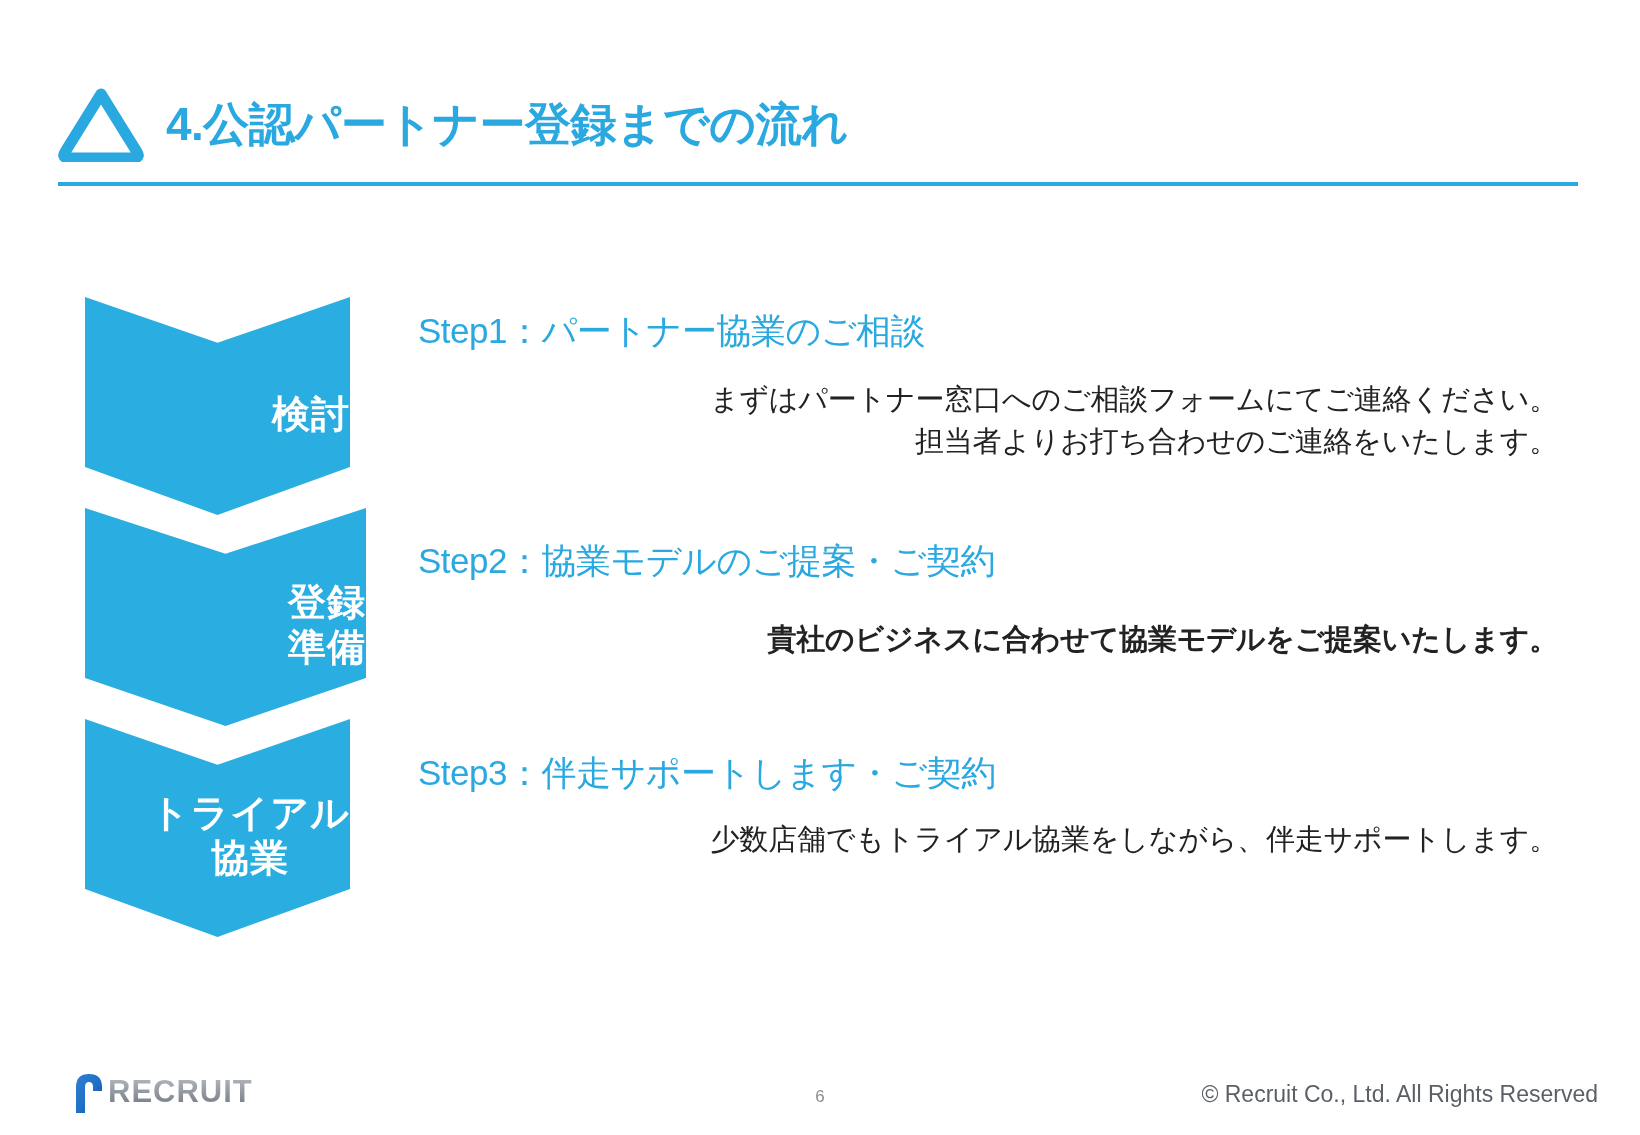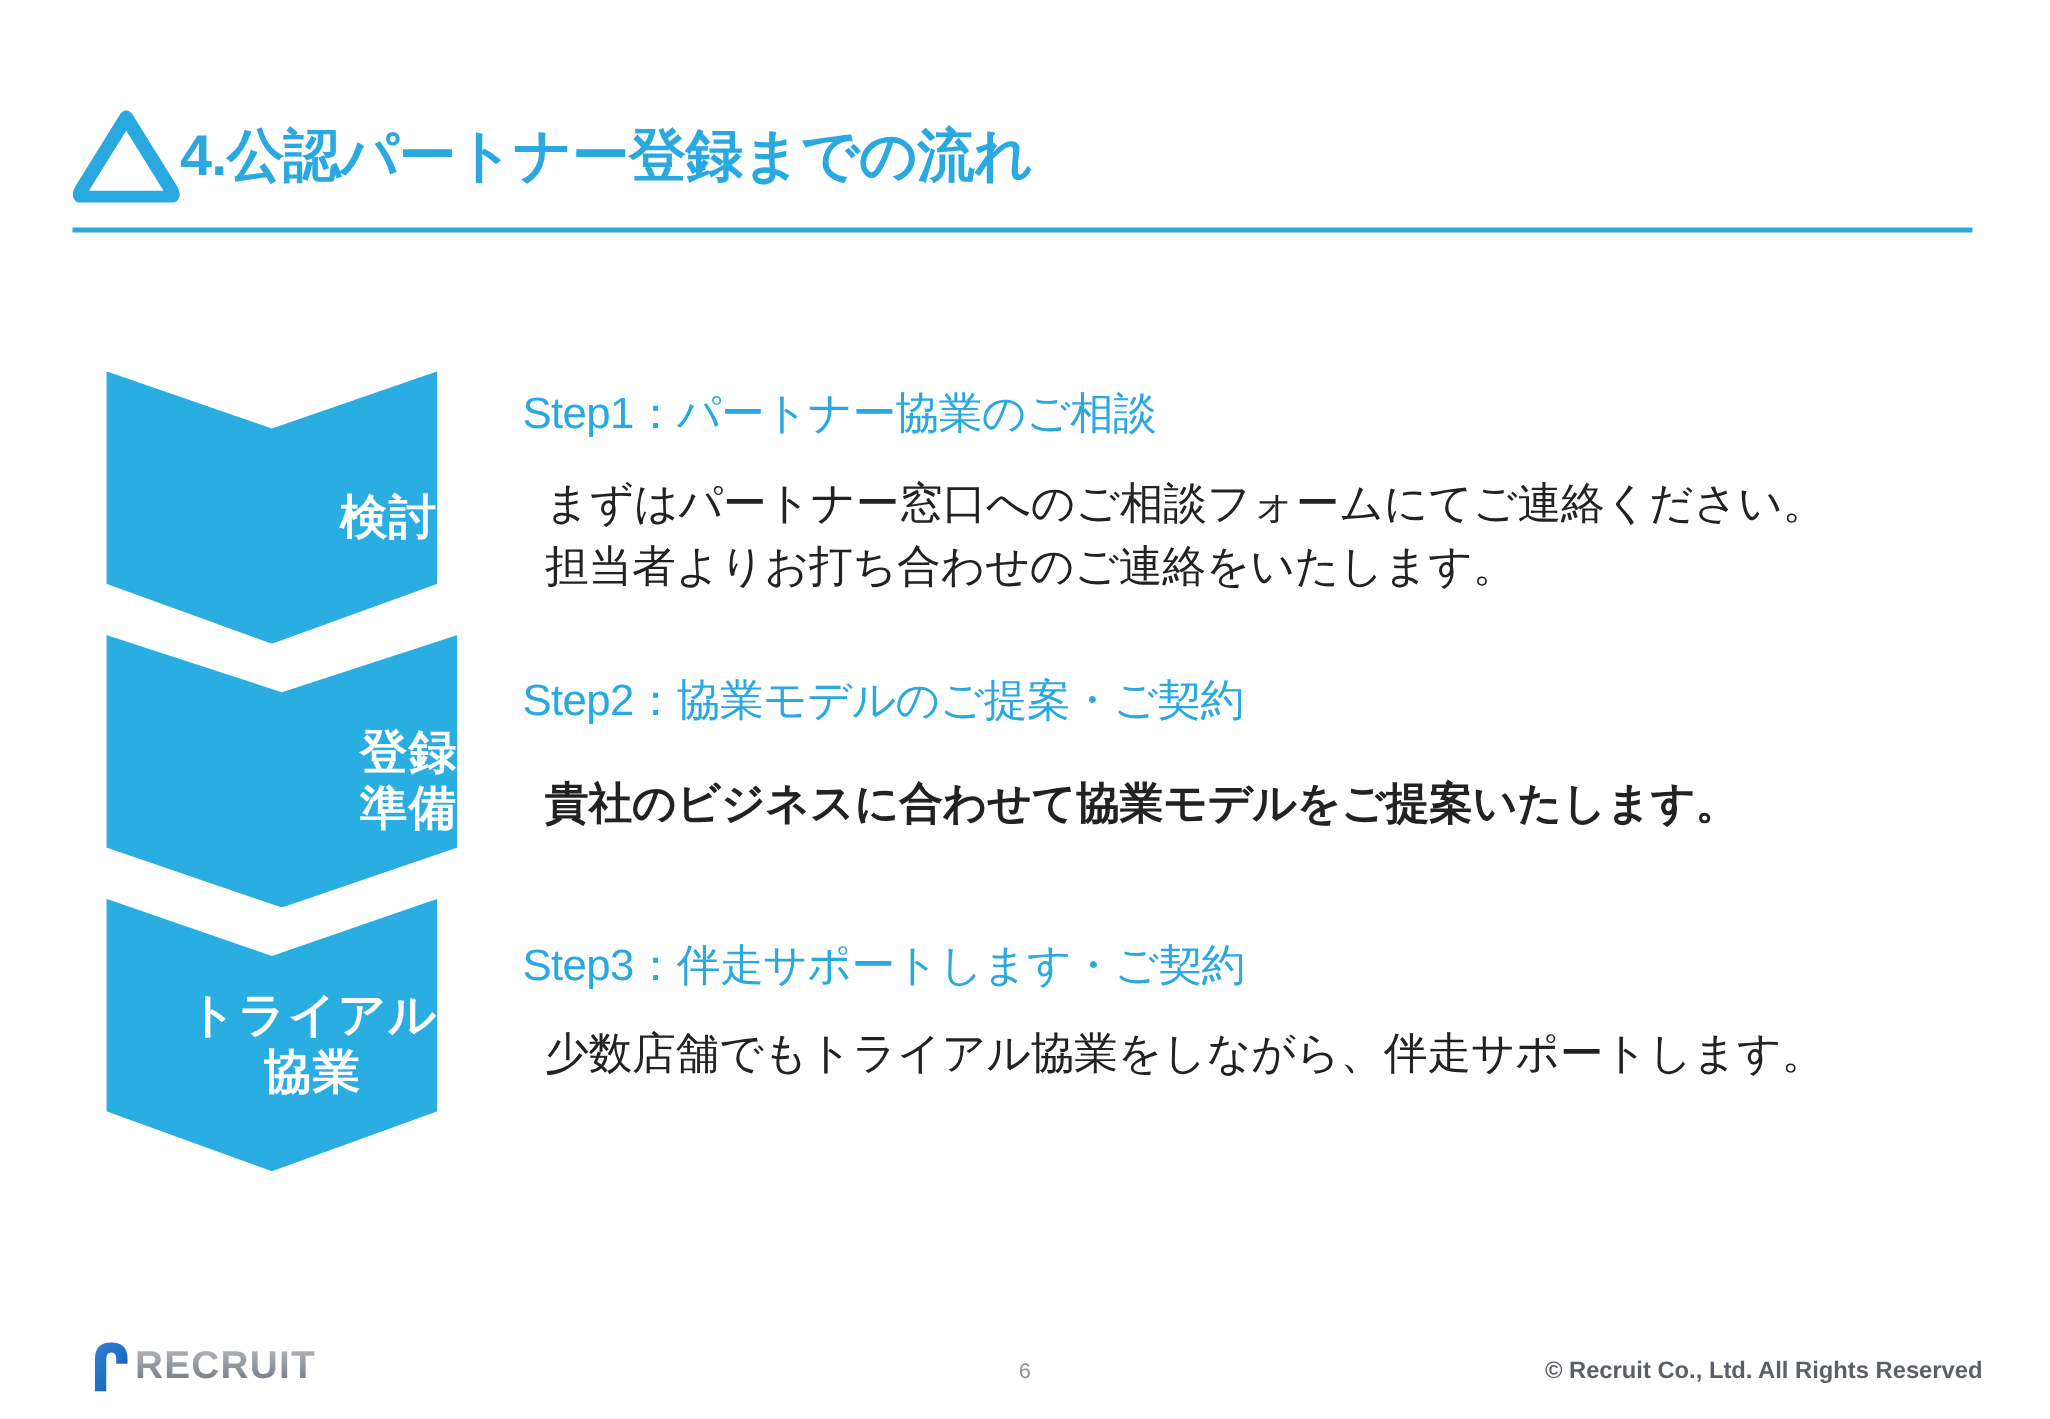--- a/index.html
+++ b/index.html
@@ -26,20 +26,21 @@
     position: absolute;
     left: 58px;
     top: 78px;
     width: 1520px;
     height: 108px;
   }
   .header-row {
     display: flex;
     align-items: center;
     height: 92px;
+    gap: 22px;
   }
   .logo-mark {
     width: 86px;
     height: 76px;
     flex: 0 0 auto;
     display: block;
   }
   .slide-title {
     font-size: 46px;
     font-weight: 700;
@@ -112,25 +113,26 @@
     font-size: 35px;
     font-weight: 400;
     color: #2aa8e0;
     line-height: 1.2;
     letter-spacing: -0.5px;
     white-space: nowrap;
   }
   .step-body {
     margin-top: 26px;
     margin-left: 18px;
-    font-size: 35px;
+    font-size: 29px;
     color: #222222;
     line-height: 1.45;
     white-space: pre-line;
     letter-spacing: -0.2px;
+    text-align: right;
   }
   .step:nth-of-type(2) .step-body { margin-top: 36px; font-weight: bold; }
   .step:nth-of-type(3) .step-body { margin-top: 24px; }
 
   
   .footer {
     position: absolute;
     left: 0;
     bottom: 0;
     width: 1640px;
@@ -164,26 +166,25 @@
     position: absolute;
     left: 0;
     right: 0;
     bottom: 28px;
     text-align: center;
     font-size: 17px;
     color: #8d8d8d;
   }
   .copyright {
     position: absolute;
-    right: 54px;
+    right: 42px;
     bottom: 27px;
-    font-size: 19px;
+    font-size: 23px;
     color: #5b5f66;
     white-space: nowrap;
-    font-weight: bold;
   }
 </style>
 </head>
 <body>
 
 <div class="slide">
 
   <div class="header">
     <div class="header-row">
       <span class="logo-mark">

